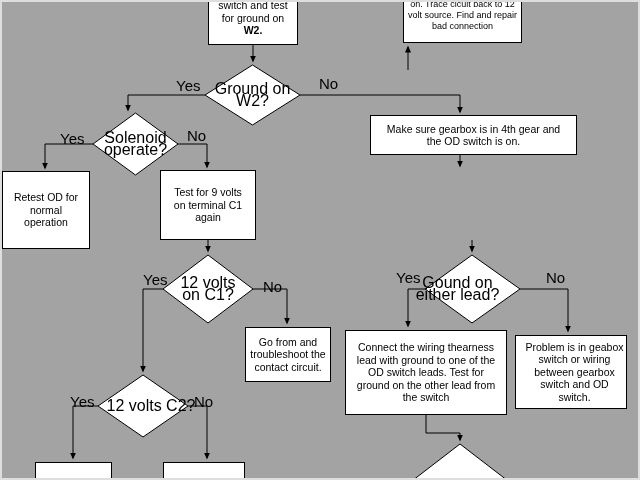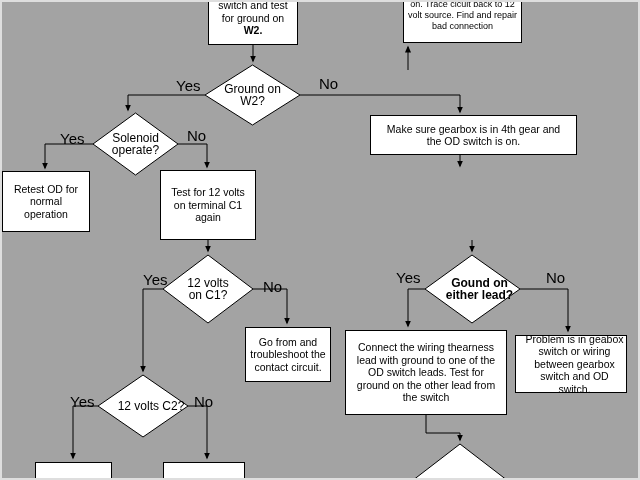--- a/index.html
+++ b/index.html
@@ -15,21 +15,21 @@
     display:flex; align-items:center; justify-content:center;
     text-align:center; white-space:pre-line;
     font-size:10.5px; line-height:12.5px; padding:1px 2px;
   }
   .box.small { font-size:9px; line-height:11px; }
   .box.col { flex-direction:column; }
   .dtext {
     position:absolute; box-sizing:border-box;
     display:flex; align-items:center; justify-content:center;
     text-align:center; white-space:pre-line;
-    font-size:12px; line-height:12px;
+    font-size:16px; line-height:12px;
   }
   .elabel { position:absolute; font-size:15px; line-height:12px; }
   .frame { position:absolute; inset:0; border:2px solid #dedede; pointer-events:none; z-index:5; }
   .bold { font-weight:bold; }
 </style>
 </head>
 <body>
 
 <div class="stage">
 
@@ -70,64 +70,64 @@
   <div class="box col" style="left:208px; top:-9px; width:90px; height:54px;">
     <span>switch and test
 for ground on</span>
     <span class="bold">W2.</span>
   </div>
 
   <div class="box small" style="left:403px; top:-12px; width:119px; height:55px;">on. Trace cicuit back to 12
 volt source.  Find and repair
 bad connection</div>
 
-  <div class="box" style="left:2px; top:171px; width:88px; height:61px;">Retest OD for
+  <div class="box" style="left:2px; top:171px; width:88px; height:78px;">Retest OD for
 normal
 operation</div>
 
-  <div class="box" style="left:160px; top:170px; width:96px; height:70px;">Test for 12 volts
+  <div class="box" style="left:160px; top:170px; width:96px; height:70px;">Test for 9 volts
 on terminal C1
 again</div>
 
   <div class="box" style="left:245px; top:327px; width:86px; height:55px;">Go from and
 troubleshoot the
 contact circuit.</div>
 
   <div class="box" style="left:370px; top:115px; width:207px; height:40px;">Make sure gearbox is in 4th gear and
 the OD switch is on.</div>
 
 
   <div class="box" style="left:345px; top:330px; width:162px; height:85px;">Connect the wiring thearness
 lead with ground to one of the
 OD switch leads.  Test for
 ground on the other lead from
 the switch</div>
 
-  <div class="box" style="left:515px; top:335px; width:112px; height:58px;padding-left:9px;">Problem is in geabox
+  <div class="box" style="left:515px; top:335px; width:112px; height:74px;padding-left:9px;">Problem is in geabox
 switch or wiring
 between gearbox
 switch and OD
 switch.</div>
 
   <div class="box" style="left:35px; top:462px; width:77px; height:38px;"></div>
 
   <div class="box" style="left:163px; top:462px; width:82px; height:38px;"></div>
 
   <div class="dtext" style="left:205px; top:65px; width:95px; height:60px;">Ground on
 W2?</div>
 
   <div class="dtext" style="left:93px; top:113px; width:85px; height:62px;">Solenoid
 operate?</div>
 
   <div class="dtext" style="left:163px; top:255px; width:90px; height:68px;">12 volts
 on C1?</div>
 
   <div class="dtext" style="left:106px; top:375px; width:90px; height:62px;">12 volts C2?</div>
 
-  <div class="dtext" style="left:432px; top:255px; width:95px; height:68px;font-weight:bold;">Gound on
+  <div class="dtext" style="left:410px; top:255px; width:95px; height:68px;">Gound on
 either lead?</div>
 
   <div class="elabel" style="left:176px; top:80px;">Yes</div>
   <div class="elabel" style="left:319px; top:78px;">No</div>
   <div class="elabel" style="left:60px; top:133px;">Yes</div>
   <div class="elabel" style="left:187px; top:130px;">No</div>
   <div class="elabel" style="left:143px; top:274px;">Yes</div>
   <div class="elabel" style="left:263px; top:281px;">No</div>
   <div class="elabel" style="left:70px; top:396px;">Yes</div>
   <div class="elabel" style="left:194px; top:396px;">No</div>

